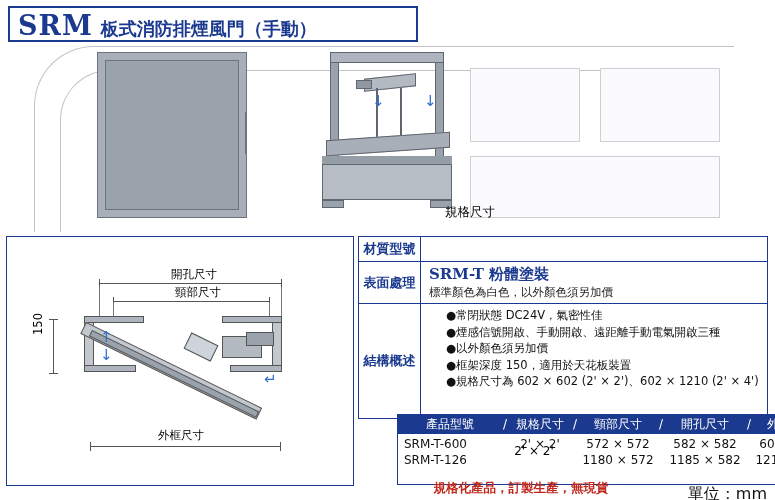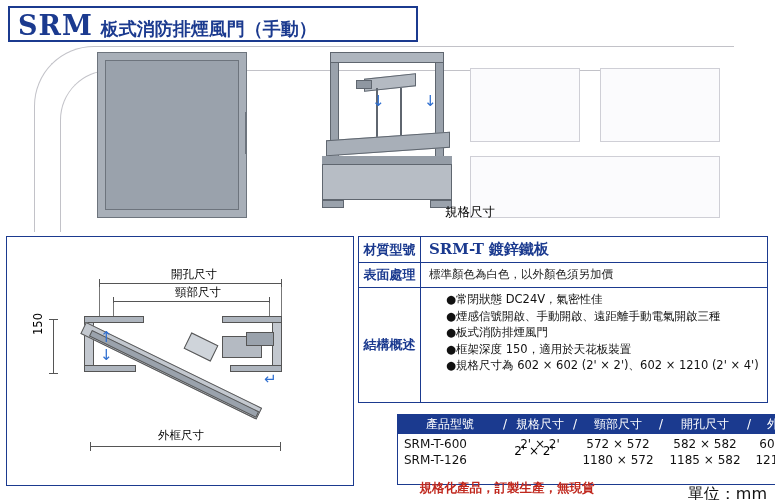--- a/index.html
+++ b/index.html
@@ -345,21 +345,21 @@
     position: absolute;
     left: 104px;
     top: 10px;
     width: 64px;
     text-align: center;
     font-size: 12px;
   }
 
   #footnote {
     position: absolute;
-    left: 342px;
+    left: 356px;
     top: 480px;
     width: 330px;
     text-align: center;
     color: #c0281e;
     font-size: 12.5px;
     font-weight: bold;
   }
   #unit-note {
     position: absolute;
     right: 8px;
@@ -453,41 +453,39 @@
 
 <div class="dimline" style="left:90px; top:446px; width:190px;"></div>
 <div class="dimvert" style="left:90px; top:442px; height:9px;"></div>
 <div class="dimvert" style="left:280px; top:442px; height:9px;"></div>
 <div class="dimlabel" style="left:158px; top:428px;">外框尺寸</div>
 
 <div id="specs">
 
   <div class="row">
     <div class="rlabel">材質型號</div>
-    <div class="rbody">
-      <div class="v-strong">
-        <span class="model">SRM-T</span><span> 鍍鋅鐵板</span>
-      </div>
-    </div>
   </div>
 
   <div class="row">
     <div class="rlabel">表面處理</div>
     <div class="rbody">
+      <div class="v-strong">
+        <span class="model">SRM-T</span><span> 粉體塗裝</span>
+      </div>
       <div class="v-sub">標準顏色為白色，以外顏色須另加價</div>
     </div>
   </div>
 
   <div class="row" style="height:116px;">
     <div class="rlabel">結構概述</div>
     <div class="rbody">
       <div class="bullets">
         <div>●常閉狀態 DC24V，氣密性佳</div>
         <div>●煙感信號開啟、手動開啟、遠距離手動電氣開啟三種</div>
-        <div>●板式消防排煙風門</div>
+        <div>●以外顏色須另加價</div>
         <div>●框架深度 150，適用於天花板裝置</div>
         <div>●規格尺寸為 602 × 602 (2' × 2')、602 × 1210 (2' × 4')</div>
       </div>
     </div>
   </div>
 </div>
 
 <div id="prod-table">
   <div id="prod-head">
     <div class="c0">產品型號</div>

